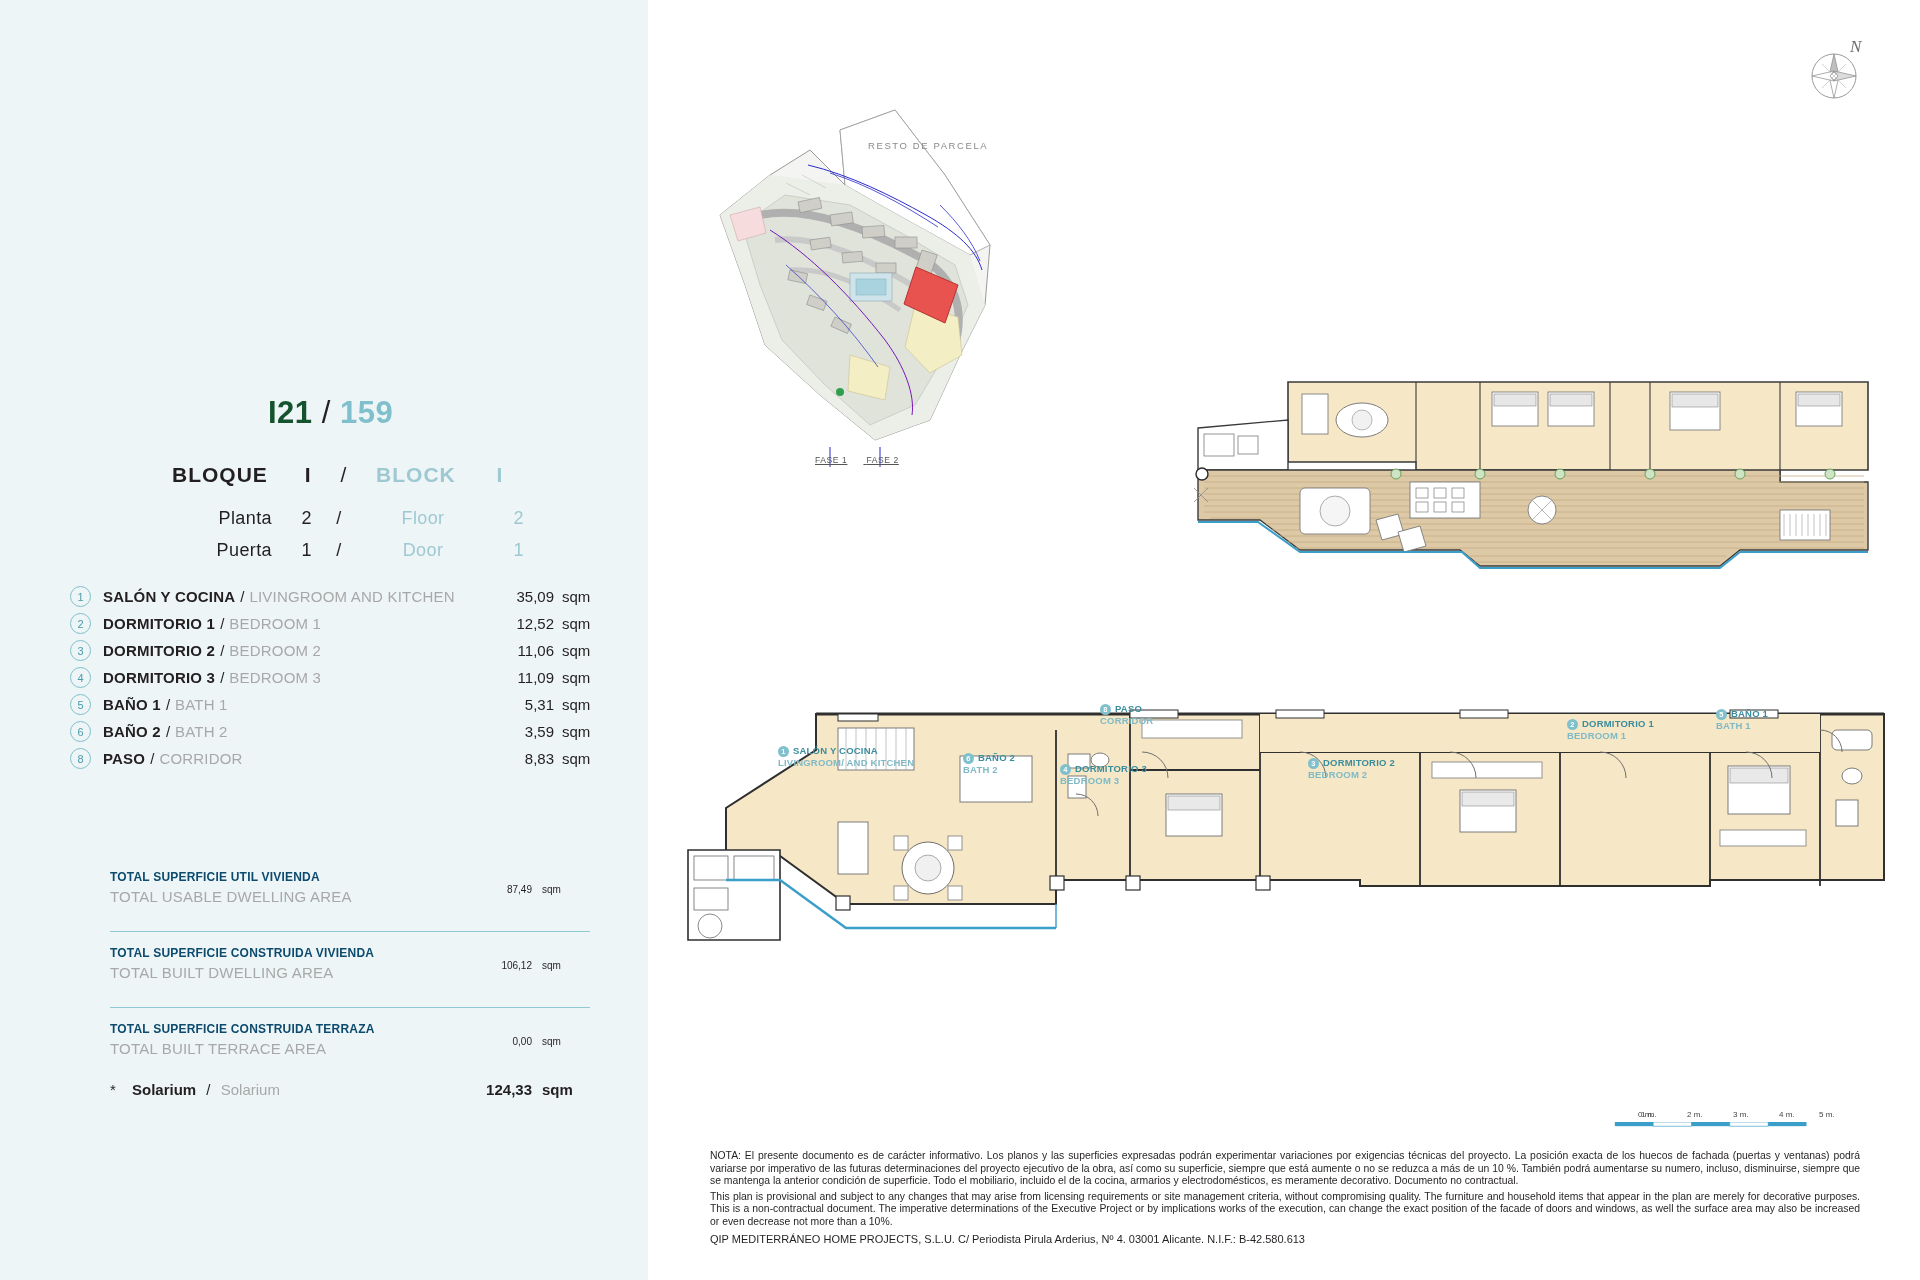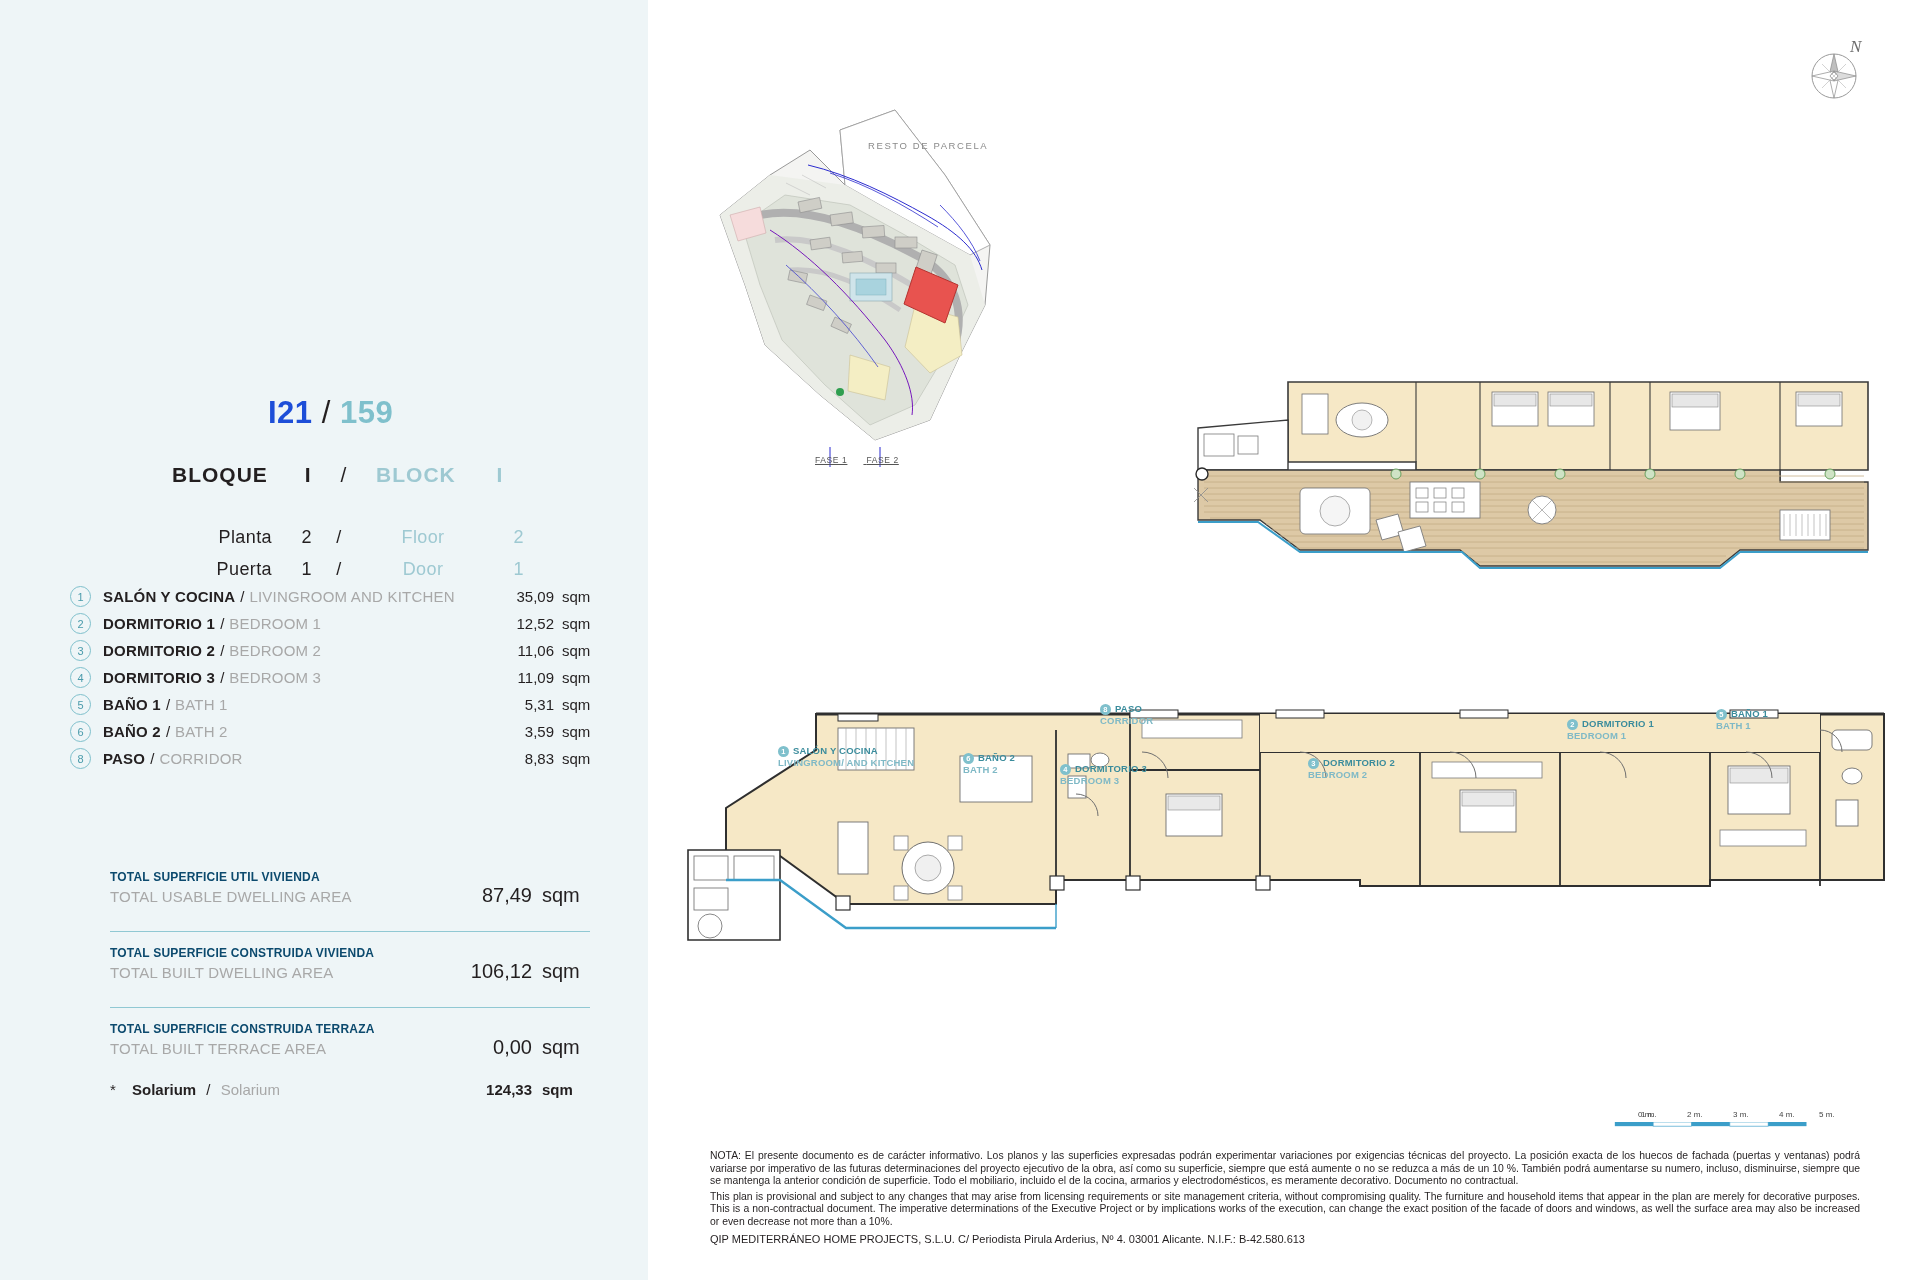--- a/index.html
+++ b/index.html
@@ -30,21 +30,21 @@
     background: #eef5f7;
   }
   .unit-head {
     position: absolute;
     left: 268px;
     top: 395px;
     font-size: 31px;
     font-weight: bold;
     letter-spacing: 0.5px;
   }
-  .unit-head .u-code { color: #1d4ed8; }
+  .unit-head .u-code { color: #14532d; }
   .unit-head .u-sep { color: #231f20; font-weight: normal; }
   .unit-head .u-num { color: #7fc0cc; font-weight: bold; }
 
   .block-line {
     position: absolute;
     left: 172px;
     top: 463px;
     width: 420px;
     font-size: 21px;
     font-weight: bold;
@@ -55,21 +55,20 @@
   .block-line .en { color: #9ec9d2; margin-top: 48px; }
   .block-line .val-es { padding-left: 30px; }
   .block-line .val-en { padding-left: 34px; color: #9ec9d2; }
 
   .sub-line {
     position: absolute;
     left: 172px;
     width: 420px;
     font-size: 18px;
     letter-spacing: 0.4px;
-    margin-top: 19px;
   }
   .sub-line.floor { top: 508px; }
   .sub-line.door  { top: 540px; }
   .sub-line .es { color: #231f20; }
   .sub-line .sep { color: #231f20; padding: 0 14px; }
   .sub-line .en { color: #9ec9d2; }
   .sub-line .v-es { padding-left: 10px; color: #231f20; }
   .sub-line .v-en { padding-left: 18px; color: #9ec9d2; }
   .sub-line .rowflex { display: flex; }
   .sub-line .c1 { width: 100px; text-align: right; }
@@ -130,21 +129,21 @@
   .totals { position: absolute; left: 110px; top: 870px; width: 480px; }
   .total-block { position: relative; padding-bottom: 10px; }
   .total-block .t-es {
     font-size: 12px; font-weight: bold; color: #0c4a6e; letter-spacing: 0.2px;
   }
   .total-block .t-en {
     font-size: 15px; color: #a8a8a8; letter-spacing: 0.2px; margin-top: 4px;
   }
   .total-block .t-val {
     position: absolute; right: 0; top: 14px;
-    font-size: 20px; color: #231f20; text-align: right; width: 160px;
+    font-size: 10px; color: #231f20; text-align: right; width: 160px;
   }
   .total-block .t-val .unit { display: inline-block; width: 48px; text-align: left; padding-left: 10px; }
   .rule { height: 1px; background: #7fc0cc; margin: 16px 0 14px 0; opacity: 0.85; }
   .solarium-row { position: relative; margin-top: 14px; padding-left: 22px; font-size: 15px; }
   .solarium-row .star { position: absolute; left: 0; top: 0; color: #231f20; }
   .solarium-row .s-es { font-weight: bold; }
   .solarium-row .s-sep { padding: 0 6px; }
   .solarium-row .s-en { color: #a8a8a8; }
   .solarium-row .s-val { position: absolute; right: 0; top: 0; width: 160px; text-align: right; font-weight: bold; }
   .solarium-row .s-val .unit { display: inline-block; width: 48px; text-align: left; padding-left: 10px; }

